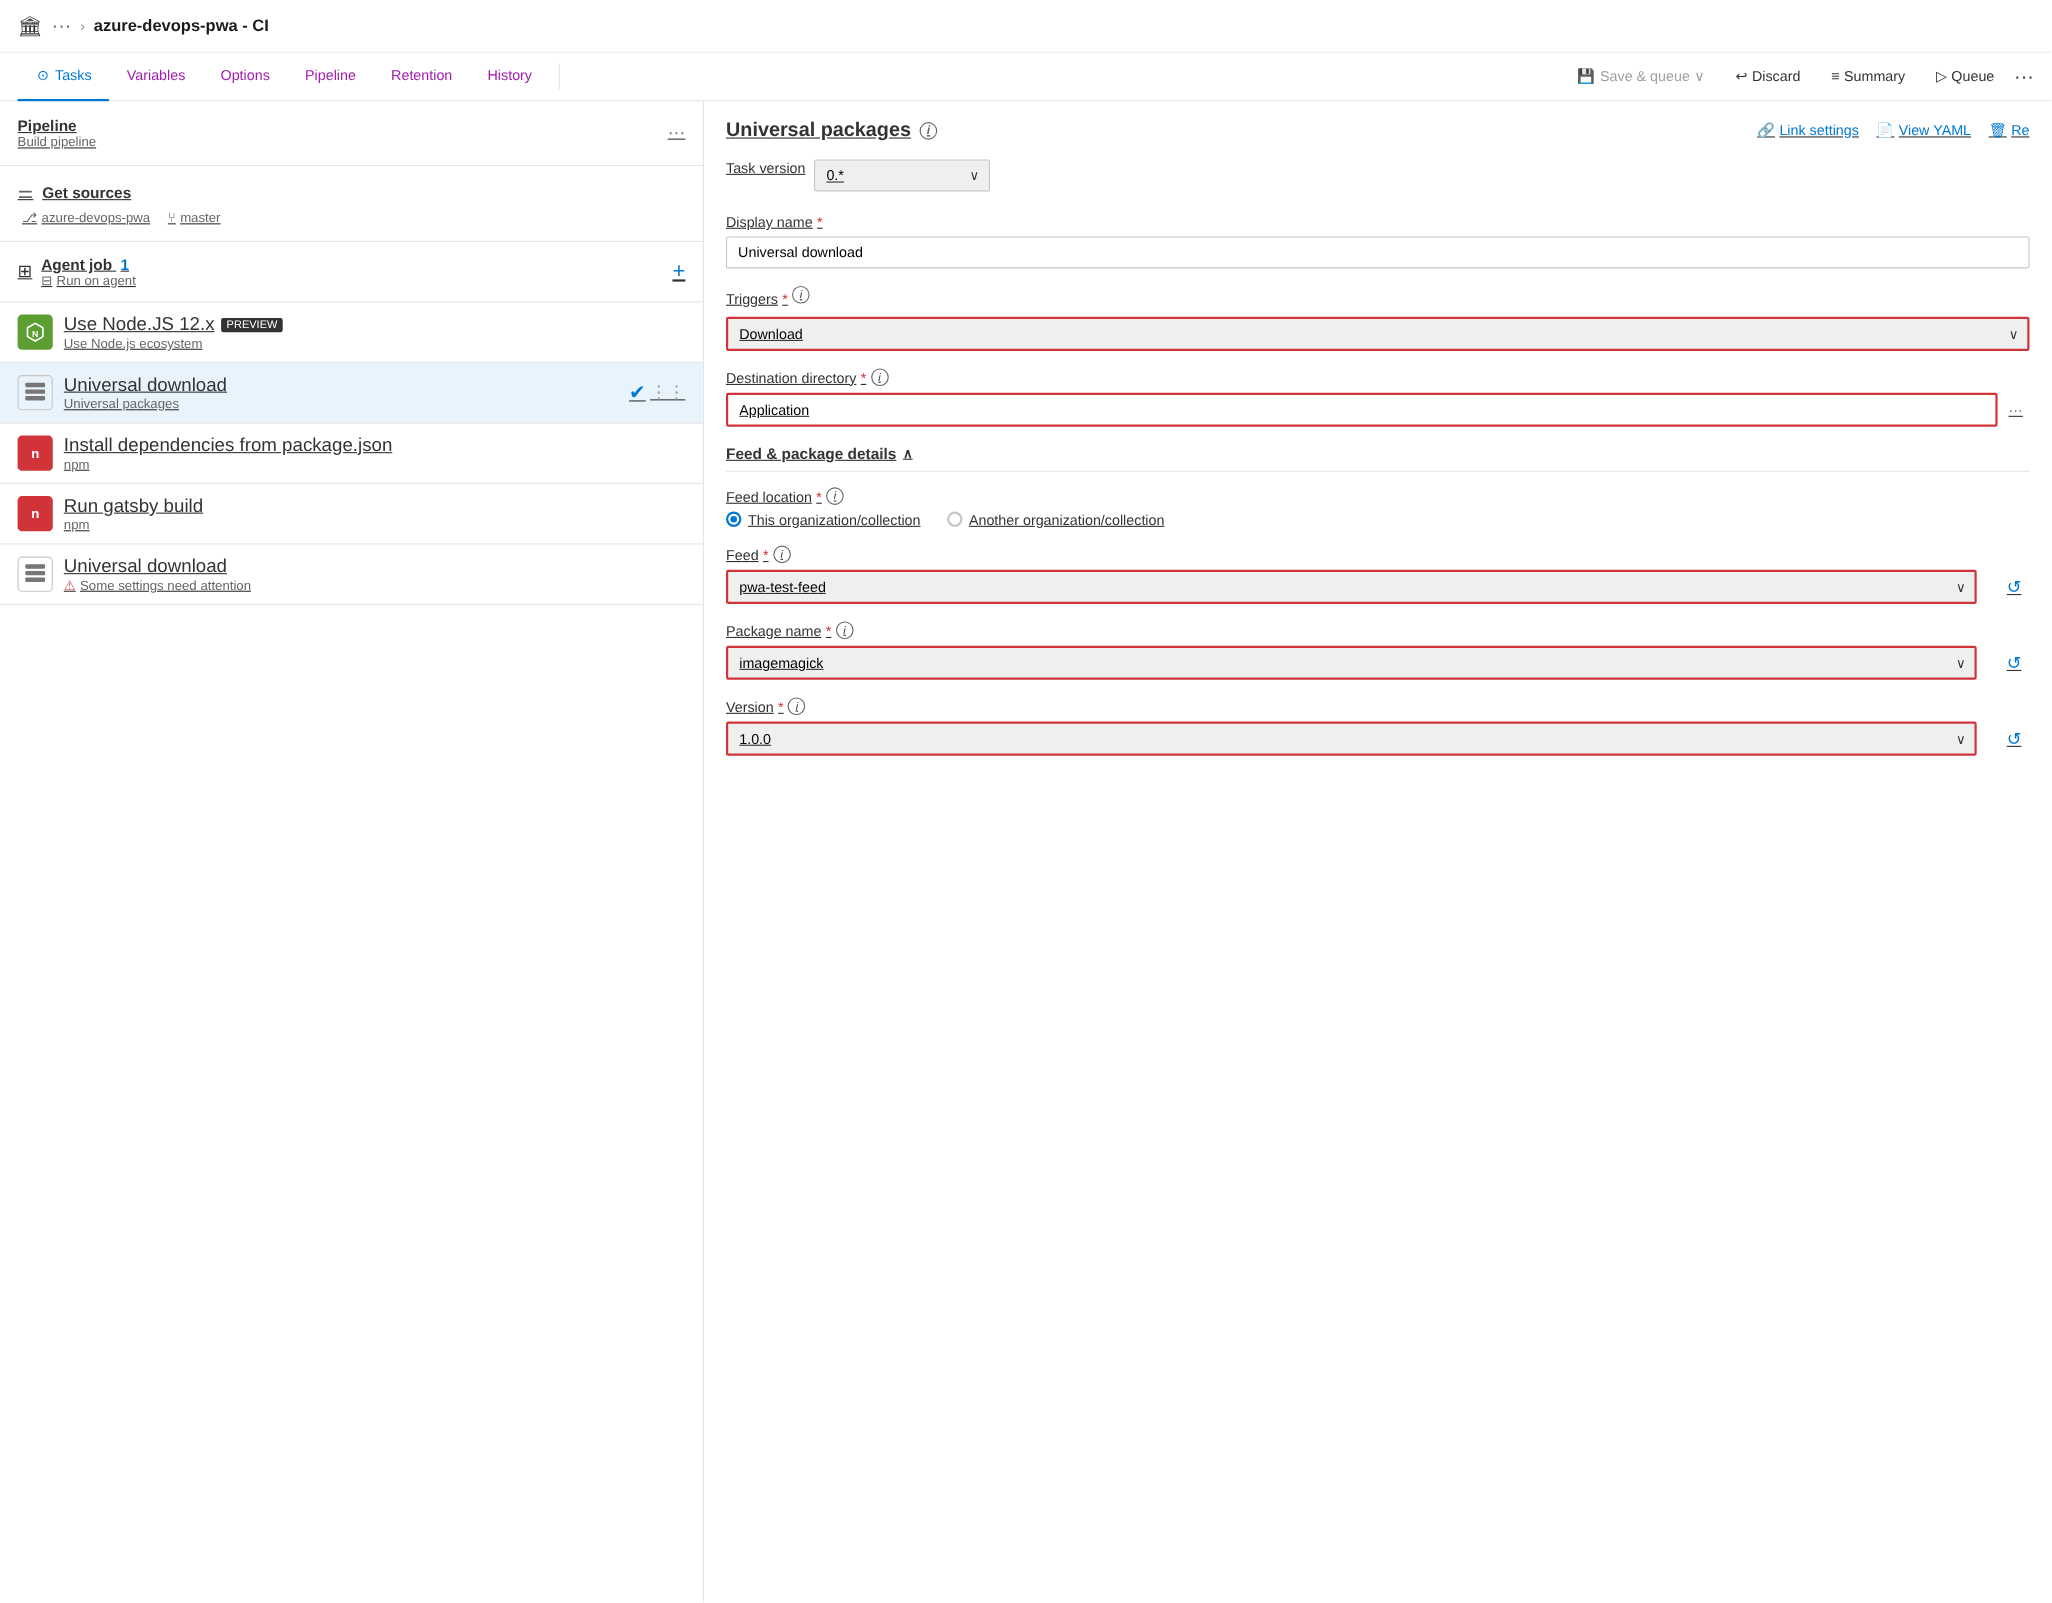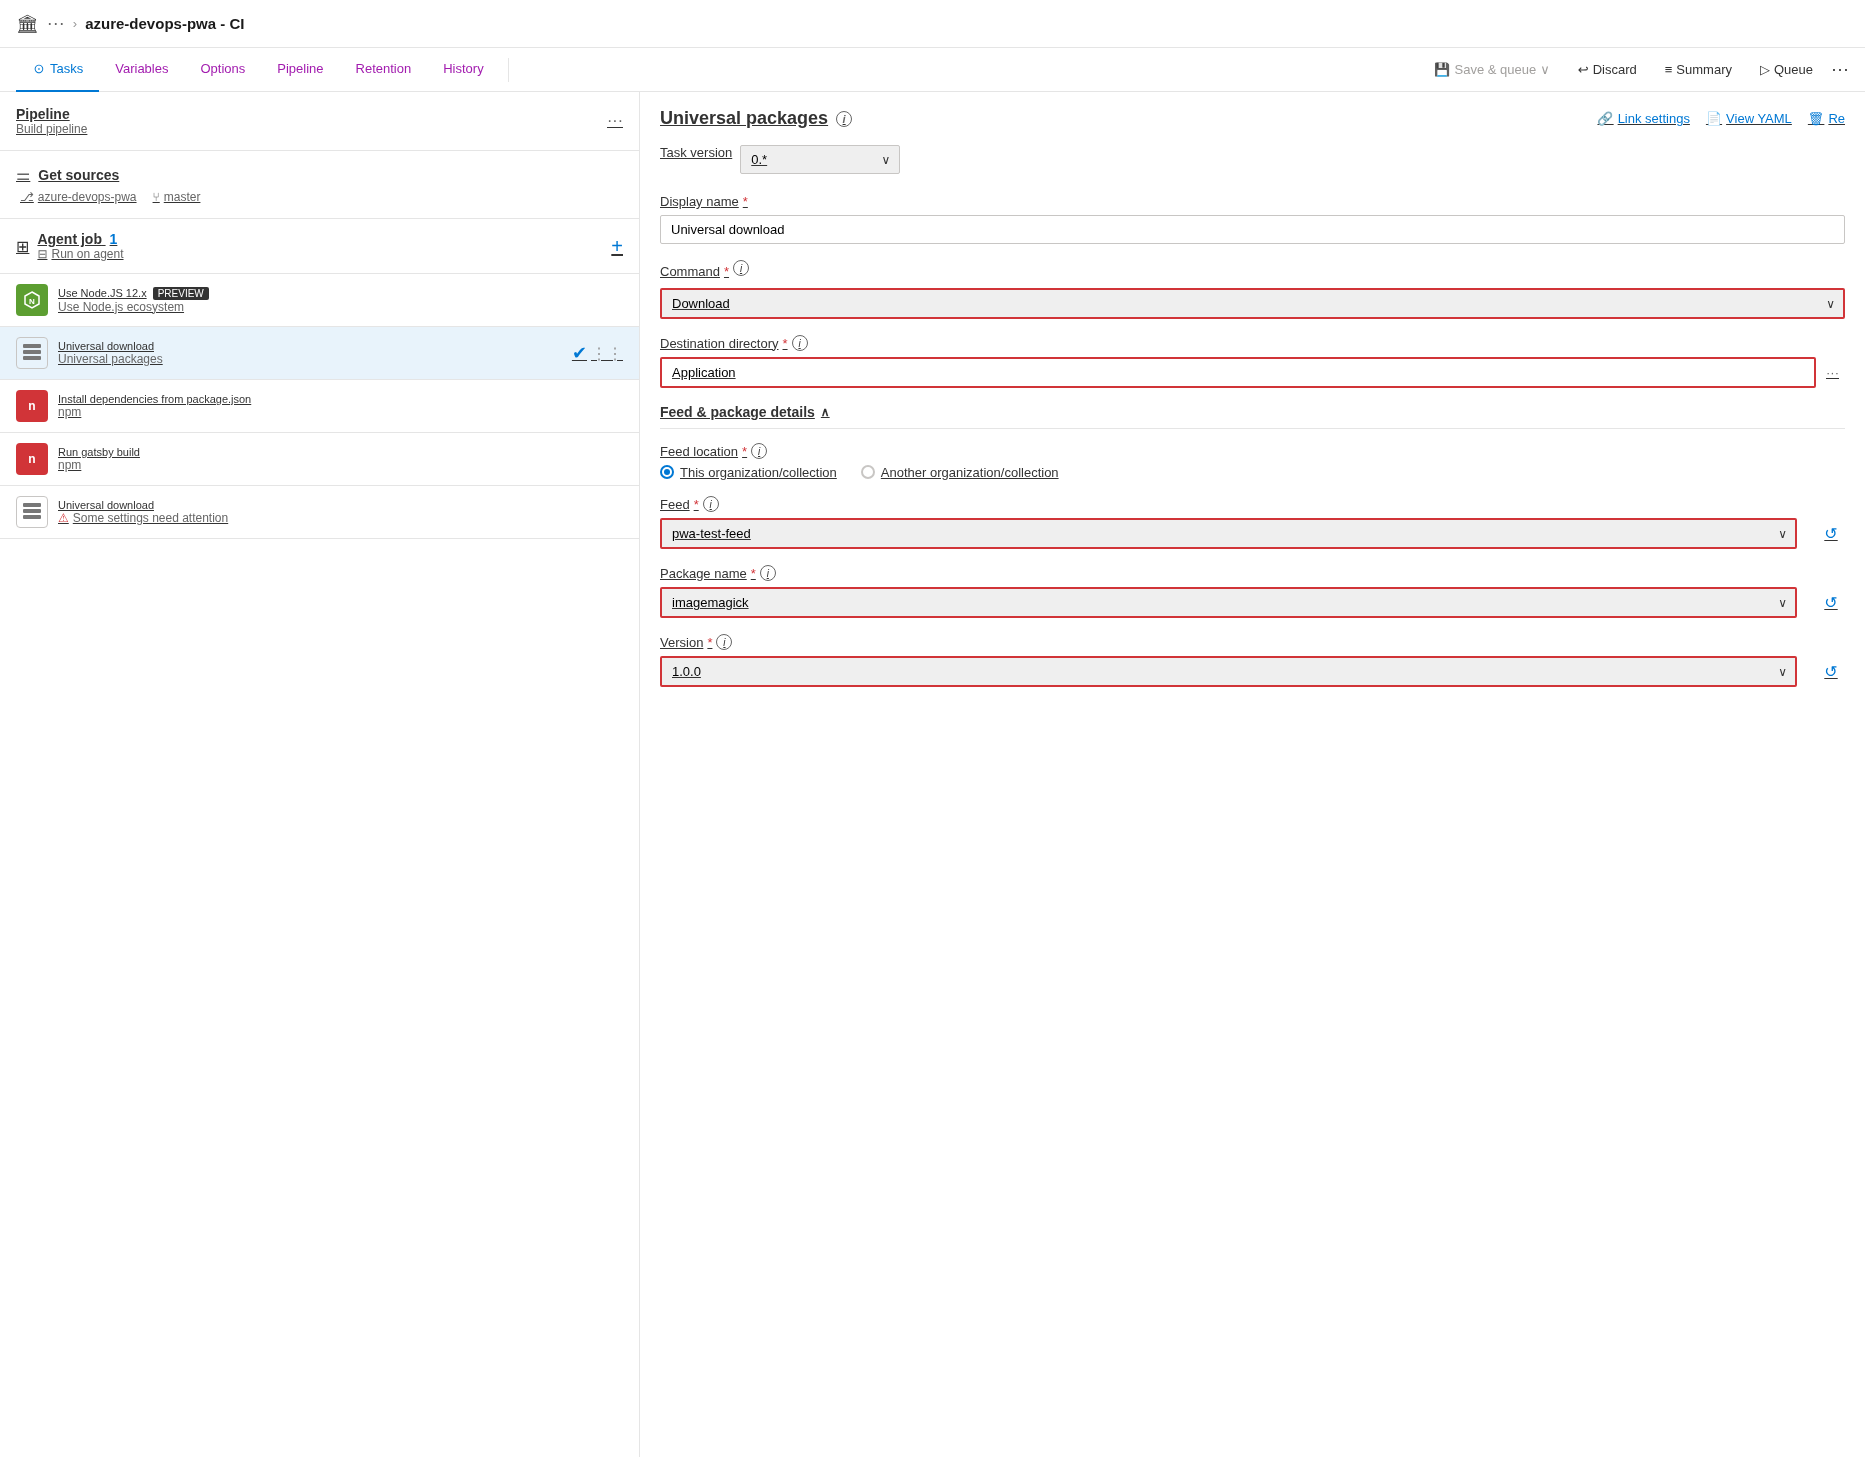--- a/index.html
+++ b/index.html
@@ -51,21 +51,21 @@
     .agent-job-add { color: #0078d4; font-size: 20px; cursor: pointer; }
 
     
     .task-item { display: flex; align-items: center; padding: 10px 16px; border-bottom: 1px solid #e5e5e5; cursor: pointer; gap: 10px; }
     .task-item.active { background: #e8f3fb; }
     .task-item-icon { width: 32px; height: 32px; flex-shrink: 0; display: flex; align-items: center; justify-content: center; }
     .task-item-icon.green { background: #5c9e31; border-radius: 4px; color: white; font-size: 18px; }
     .task-item-icon.red { background: #d13438; border-radius: 4px; color: white; font-size: 18px; }
     .task-item-icon.gray { border: 1px solid #c8c6c4; border-radius: 4px; color: #666; font-size: 18px; }
     .task-item-info { flex: 1; }
-    .task-item-title { font-size: 11px; font-weight: 500; }
+    .task-item-title { font-size: 17px; font-weight: 500; }
     .task-item-subtitle { font-size: 12px; color: #666; display: flex; align-items: center; gap: 4px; }
     .task-item-subtitle .warning { color: #d13438; font-size: 12px; }
     .task-item-right { display: flex; align-items: center; gap: 4px; }
     .task-check { color: #0078d4; font-size: 18px; }
     .task-drag { color: #999; font-size: 16px; cursor: grab; }
     .preview-badge { background: #333; color: white; font-size: 10px; padding: 1px 5px; border-radius: 2px; }
     .task-item-title-row { display: flex; align-items: center; gap: 6px; }
 
     
     .right-panel { flex: 1; overflow-y: auto; padding: 16px 20px; }
@@ -335,21 +335,21 @@
     <div class="form-group">
       <div class="form-label">
         <span>Display name</span>
         <span class="required">*</span>
       </div>
       <input type="text" class="form-input" value="Universal download" style="">
     </div>
 
     <div class="form-group">
       <div class="form-label">
-        <span>Command</span>
+        <span>Triggers</span>
         <span class="required">*</span>
         <span class="form-label" style="font-style:italic;border:1px solid #666;border-radius:50%;width:16px;height:16px;display:inline-flex;align-items:center;justify-content:center;font-size:10px;font-weight:normal;">i</span>
       </div>
       <div class="form-select-wrapper">
         <select class="form-input required-highlight">
           <option>Download</option>
           <option>Publish</option>
         </select>
         <span class="form-select-chevron">∨</span>
       </div>

